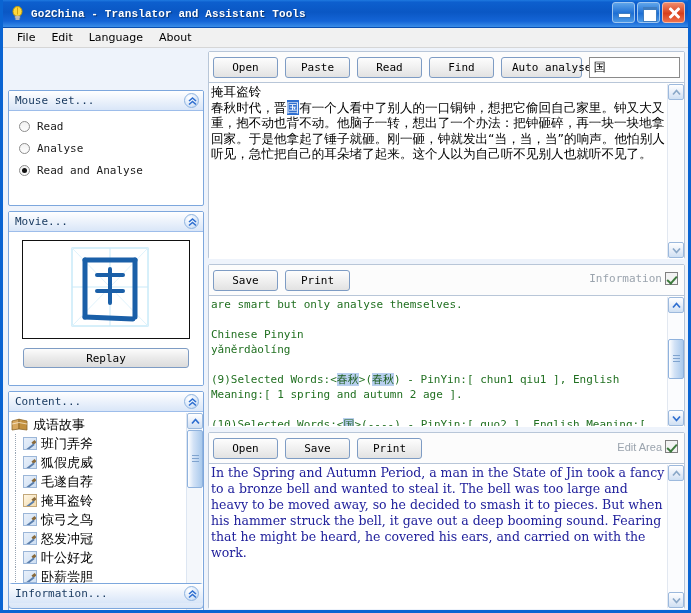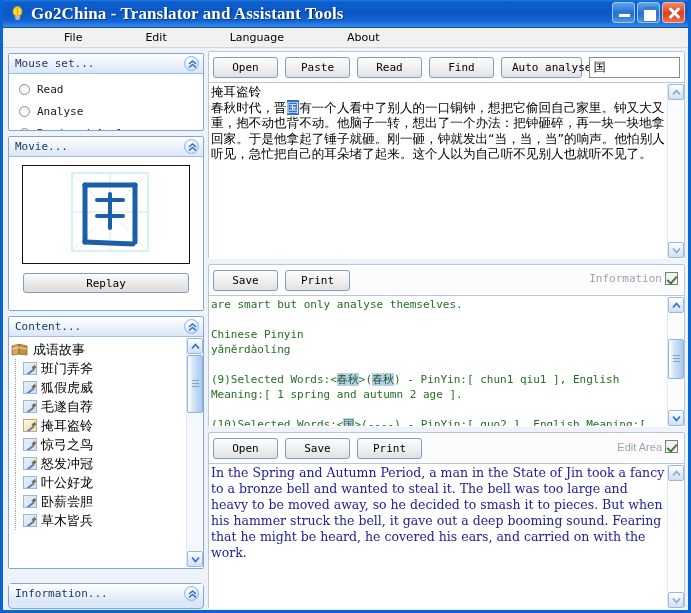--- a/index.html
+++ b/index.html
@@ -32,23 +32,23 @@
     border-bottom: 1px solid #0a4fb0;
   }
   #app-icon {
     width: 17px; height: 17px;
     margin-right: 5px;
     position: relative;
     flex: 0 0 auto;
   }
   #title-text {
     color: #ffffff;
-    font-family: Liberation Serif, serif;
+    font-family: Liberation Mono, monospace;
     font-weight: bold;
-    font-size: 17px;
+    font-size: 11px;
     text-shadow: 1px 1px 1px rgba(0,0,0,.45);
     white-space: nowrap;
     letter-spacing: .1px;
   }
   #winbtns {
     position: absolute; right: 3px; top: 2px;
     display: flex; gap: 2px;
   }
   .winbtn {
     width: 23px; height: 21px;
@@ -79,21 +79,21 @@
   #menubar {
     height: 20px;
     background: #f1f1f1;
     border-bottom: 1px solid #d6d6d6;
     display: flex; align-items: center;
     padding-left: 6px;
     font-family: "DejaVu Sans", sans-serif;
     font-size: 11px;
     color: #000;
   }
-  .menu-item { padding: 2px 8px; cursor: default; margin-left: 47px; }
+  .menu-item { padding: 2px 8px; cursor: default; }
 
   
   #body-area {
     position: absolute;
     left: 0; top: 49px;
     width: 685px; height: 561px;
     background: #eef3fb;
   }
 
   
@@ -429,21 +429,21 @@
     <div class="menu-item">File</div>
     <div class="menu-item">Edit</div>
     <div class="menu-item">Language</div>
     <div class="menu-item">About</div>
   </div>
 
   <div id="body-area">
 
     <div id="left-col">
 
-      <div class="panel" style="height:78px;">
+      <div class="panel" style="height:116px;margin-top:37px;">
         <div class="panel-head">
           <span class="panel-title">Mouse set...</span>
           <span class="chev">
             <svg width="11" height="11" viewBox="0 0 11 11">
               <path d="M2 5 L5.5 2 L9 5" fill="none" stroke="#2f6fd0" stroke-width="1.6"></path>
               <path d="M2 8.5 L5.5 5.5 L9 8.5" fill="none" stroke="#2f6fd0" stroke-width="1.6"></path>
             </svg>
           </span>
         </div>
         <div style="padding-top:4px;">

